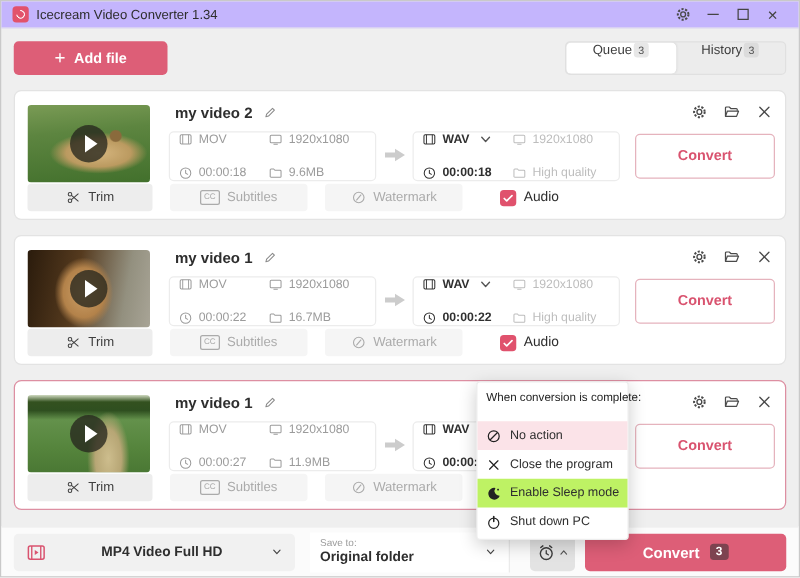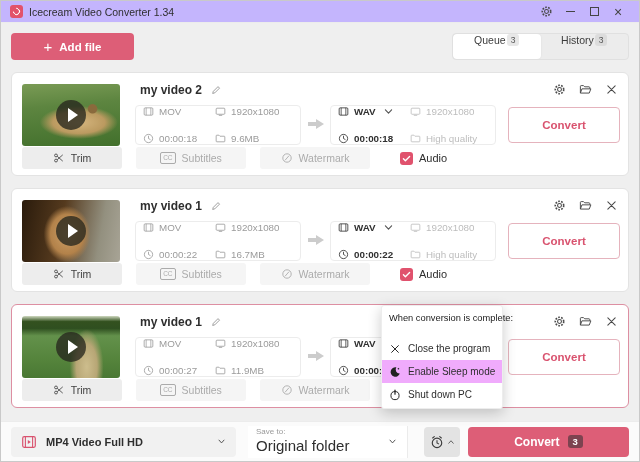--- a/index.html
+++ b/index.html
@@ -69,40 +69,40 @@
   .cc-box { border:1px solid #ababab; border-radius:2px; font-size:6.5px; padding:0 2px; line-height:1.4; }
   .audio-wrap { margin-left:30px; display:flex; align-items:center; gap:6px; }
   .checkbox { width:13px; height:13px; border-radius:3px; background:#e0526d; display:flex; align-items:center; justify-content:center; }
   .checkbox svg { width:9px; height:9px; color:#fff; }
   .audio-label { font-size:11px; color:#2e2e2e; }
 
   
   .bottombar { position:absolute; left:0; right:0; bottom:0; height:40px; background:#fbfbfb; border-top:1px solid #ececec; display:flex; align-items:center; padding:0 10px; }
   .preset { width:225px; height:30px; background:#f1f1f1; border:none; border-radius:4px; display:flex; align-items:center; padding:0 10px; gap:9px; font-family:inherit; }
   .preset-film { width:16px; height:16px; color:#d9536f; }
-  .preset-label { font-size:11px; font-weight:bold; color:#2e2e2e; }
+  .preset-label { font-size:11px; font-weight:bold; color:#2e2e2e;margin-left:35px; }
   .preset .chev { margin-left:auto; color:#444; }
   .saveto { margin-left:12px; width:160px; height:32px; background:#fff; border:none; border-right:1px solid #ebebeb; display:flex; align-items:center; padding:0 10px 0 8px; font-family:inherit; }
   .saveto-col { display:flex; flex-direction:column; align-items:flex-start; line-height:1.25; }
   .saveto-label { font-size:8px; color:#9a9a9a; }
-  .saveto-value { font-size:15px; color:#2e2e2e; }
+  .saveto-value { font-size:11px; color:#2e2e2e;font-weight:bold; }
   .saveto .chev { margin-left:auto; color:#444; }
   .alarm-btn { margin-left:16px; width:36px; height:30px; background:#e3e3e3; border:none; border-radius:4px; display:flex; align-items:center; justify-content:center; gap:2px; color:#3c3c3c; font-family:inherit; }
   .alarm-btn svg.alarm { width:14px; height:14px; }
   .alarm-btn svg.chev { width:8px; height:8px; margin-left:1px; }
   .convert-main { margin-left:8px; flex:1; height:30px; background:#dd5e77; border:none; border-radius:4px; color:#fff; font-size:12px; font-weight:bold; display:flex; align-items:center; justify-content:center; gap:8px; font-family:inherit; }
   .convert-badge { background:#7d4350; color:#fff; border-radius:3px; font-size:9.5px; padding:1px 5px; font-weight:bold; }
 
   
   .menu { position:absolute; left:380px; top:304px; width:122px; z-index:50; background:#fff; border:1px solid #ededed; border-radius:3px; box-shadow:0 4px 14px rgba(0,0,0,.2); padding-bottom:2px; }
   .menu-header { padding:7px 7px 14px; font-size:9.3px; color:#222; white-space:nowrap; }
   .menu-item { height:23px; display:flex; align-items:center; gap:7px; padding:0 7px; font-size:10px; color:#2e2e2e; white-space:nowrap; }
   .menu-item svg { width:12px; height:12px; flex:0 0 auto; color:#222; }
   .menu-item.selected { background:#fbe3e8; }
-  .menu-item.hover { background:#f0abfc; }
+  .menu-item.hover { background:#bef264; }
 
   svg { display:block; }
 </style>
 </head>
 <body>
 
 <svg width="0" height="0" style="position:absolute">
   <defs>
     <symbol id="i-gear" viewBox="0 0 16 16">
         <circle cx="8" cy="8" r="5.2" fill="none" stroke="currentColor" stroke-width="2" stroke-dasharray="2.1 1.6"></circle>
@@ -574,20 +574,26 @@
         </svg>
     </button>
     <button class="convert-main">
       <span>Convert</span>
       <span class="convert-badge">3</span>
     </button>
   </div>
 
   <div class="menu">
     <div class="menu-header">When conversion is complete:</div>
+    <div class="menu-item selected">
+      <svg>
+          <use href="#i-noaction"></use>
+        </svg>
+      <span>No action</span>
+    </div>
     <div class="menu-item">
       <svg>
           <use href="#i-x"></use>
         </svg>
       <span>Close the program</span>
     </div>
     <div class="menu-item hover">
       <svg>
           <use href="#i-moon"></use>
         </svg>

